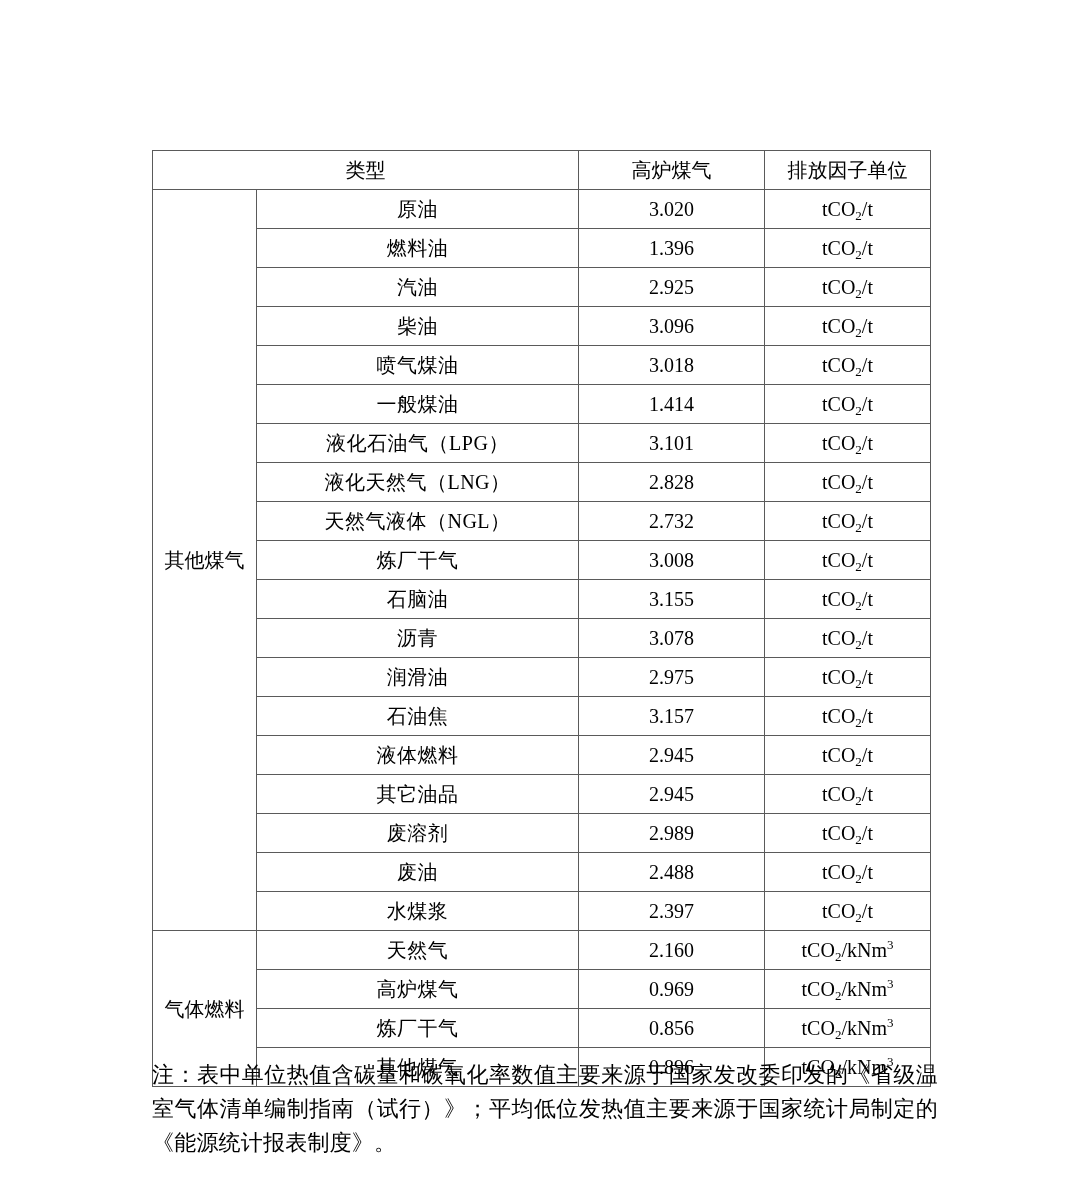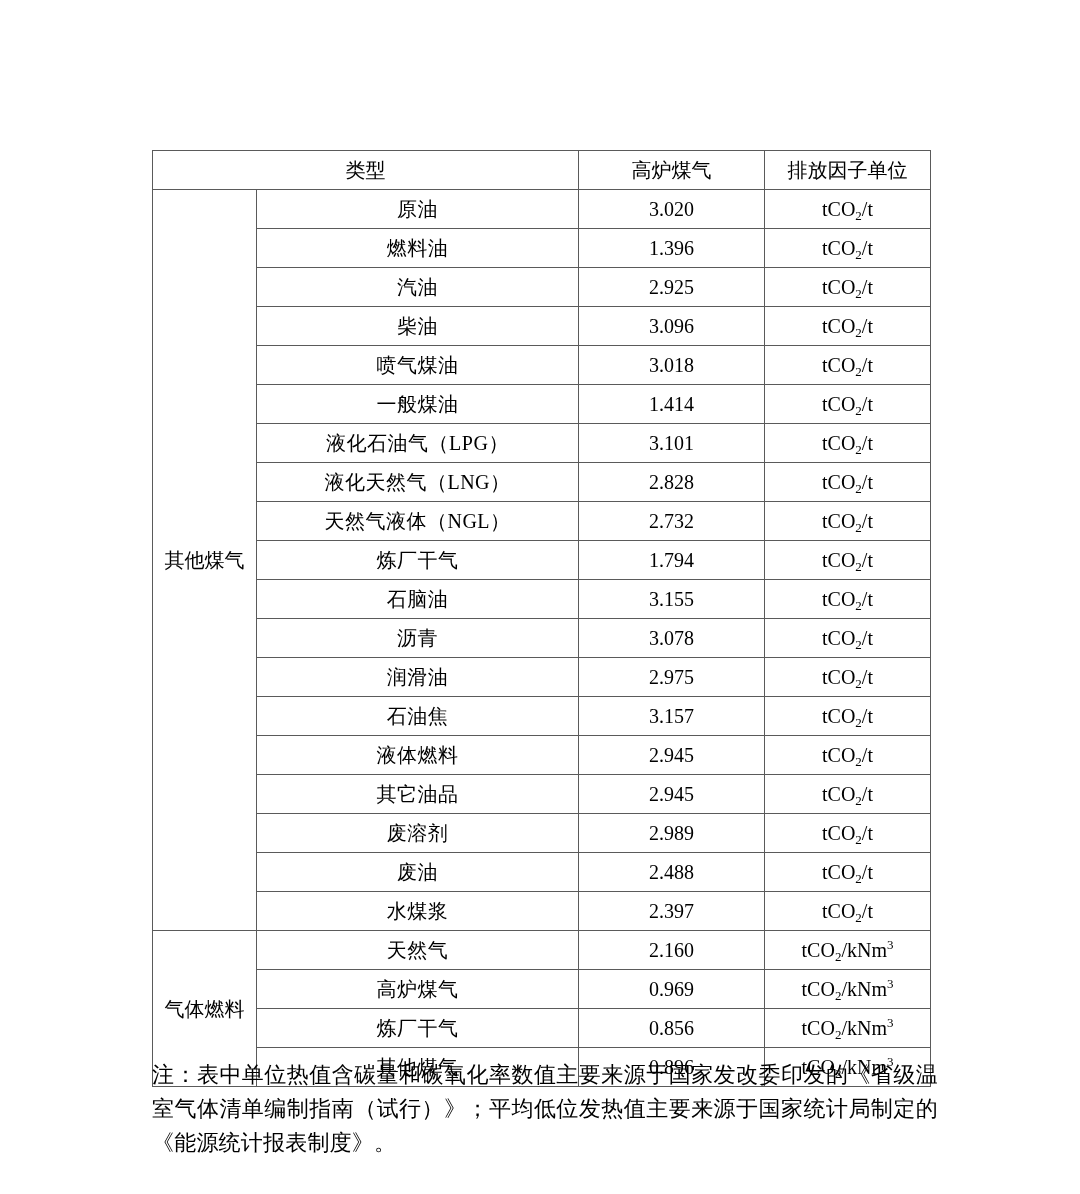--- a/index.html
+++ b/index.html
@@ -157,21 +157,21 @@
             <td class="val-cell">2.828</td>
             <td class="unit-cell"><span>tCO</span><sub>2</sub><span>/t</span><sup></sup></td>
           </tr>
           <tr>
             <td class="type-cell">天然气液体（NGL）</td>
             <td class="val-cell">2.732</td>
             <td class="unit-cell"><span>tCO</span><sub>2</sub><span>/t</span><sup></sup></td>
           </tr>
           <tr>
             <td class="type-cell">炼厂干气</td>
-            <td class="val-cell">1.794</td>
+            <td class="val-cell">3.008</td>
             <td class="unit-cell"><span>tCO</span><sub>2</sub><span>/t</span><sup></sup></td>
           </tr>
           <tr>
             <td class="type-cell">石脑油</td>
             <td class="val-cell">3.155</td>
             <td class="unit-cell"><span>tCO</span><sub>2</sub><span>/t</span><sup></sup></td>
           </tr>
           <tr>
             <td class="type-cell">沥青</td>
             <td class="val-cell">3.078</td>

